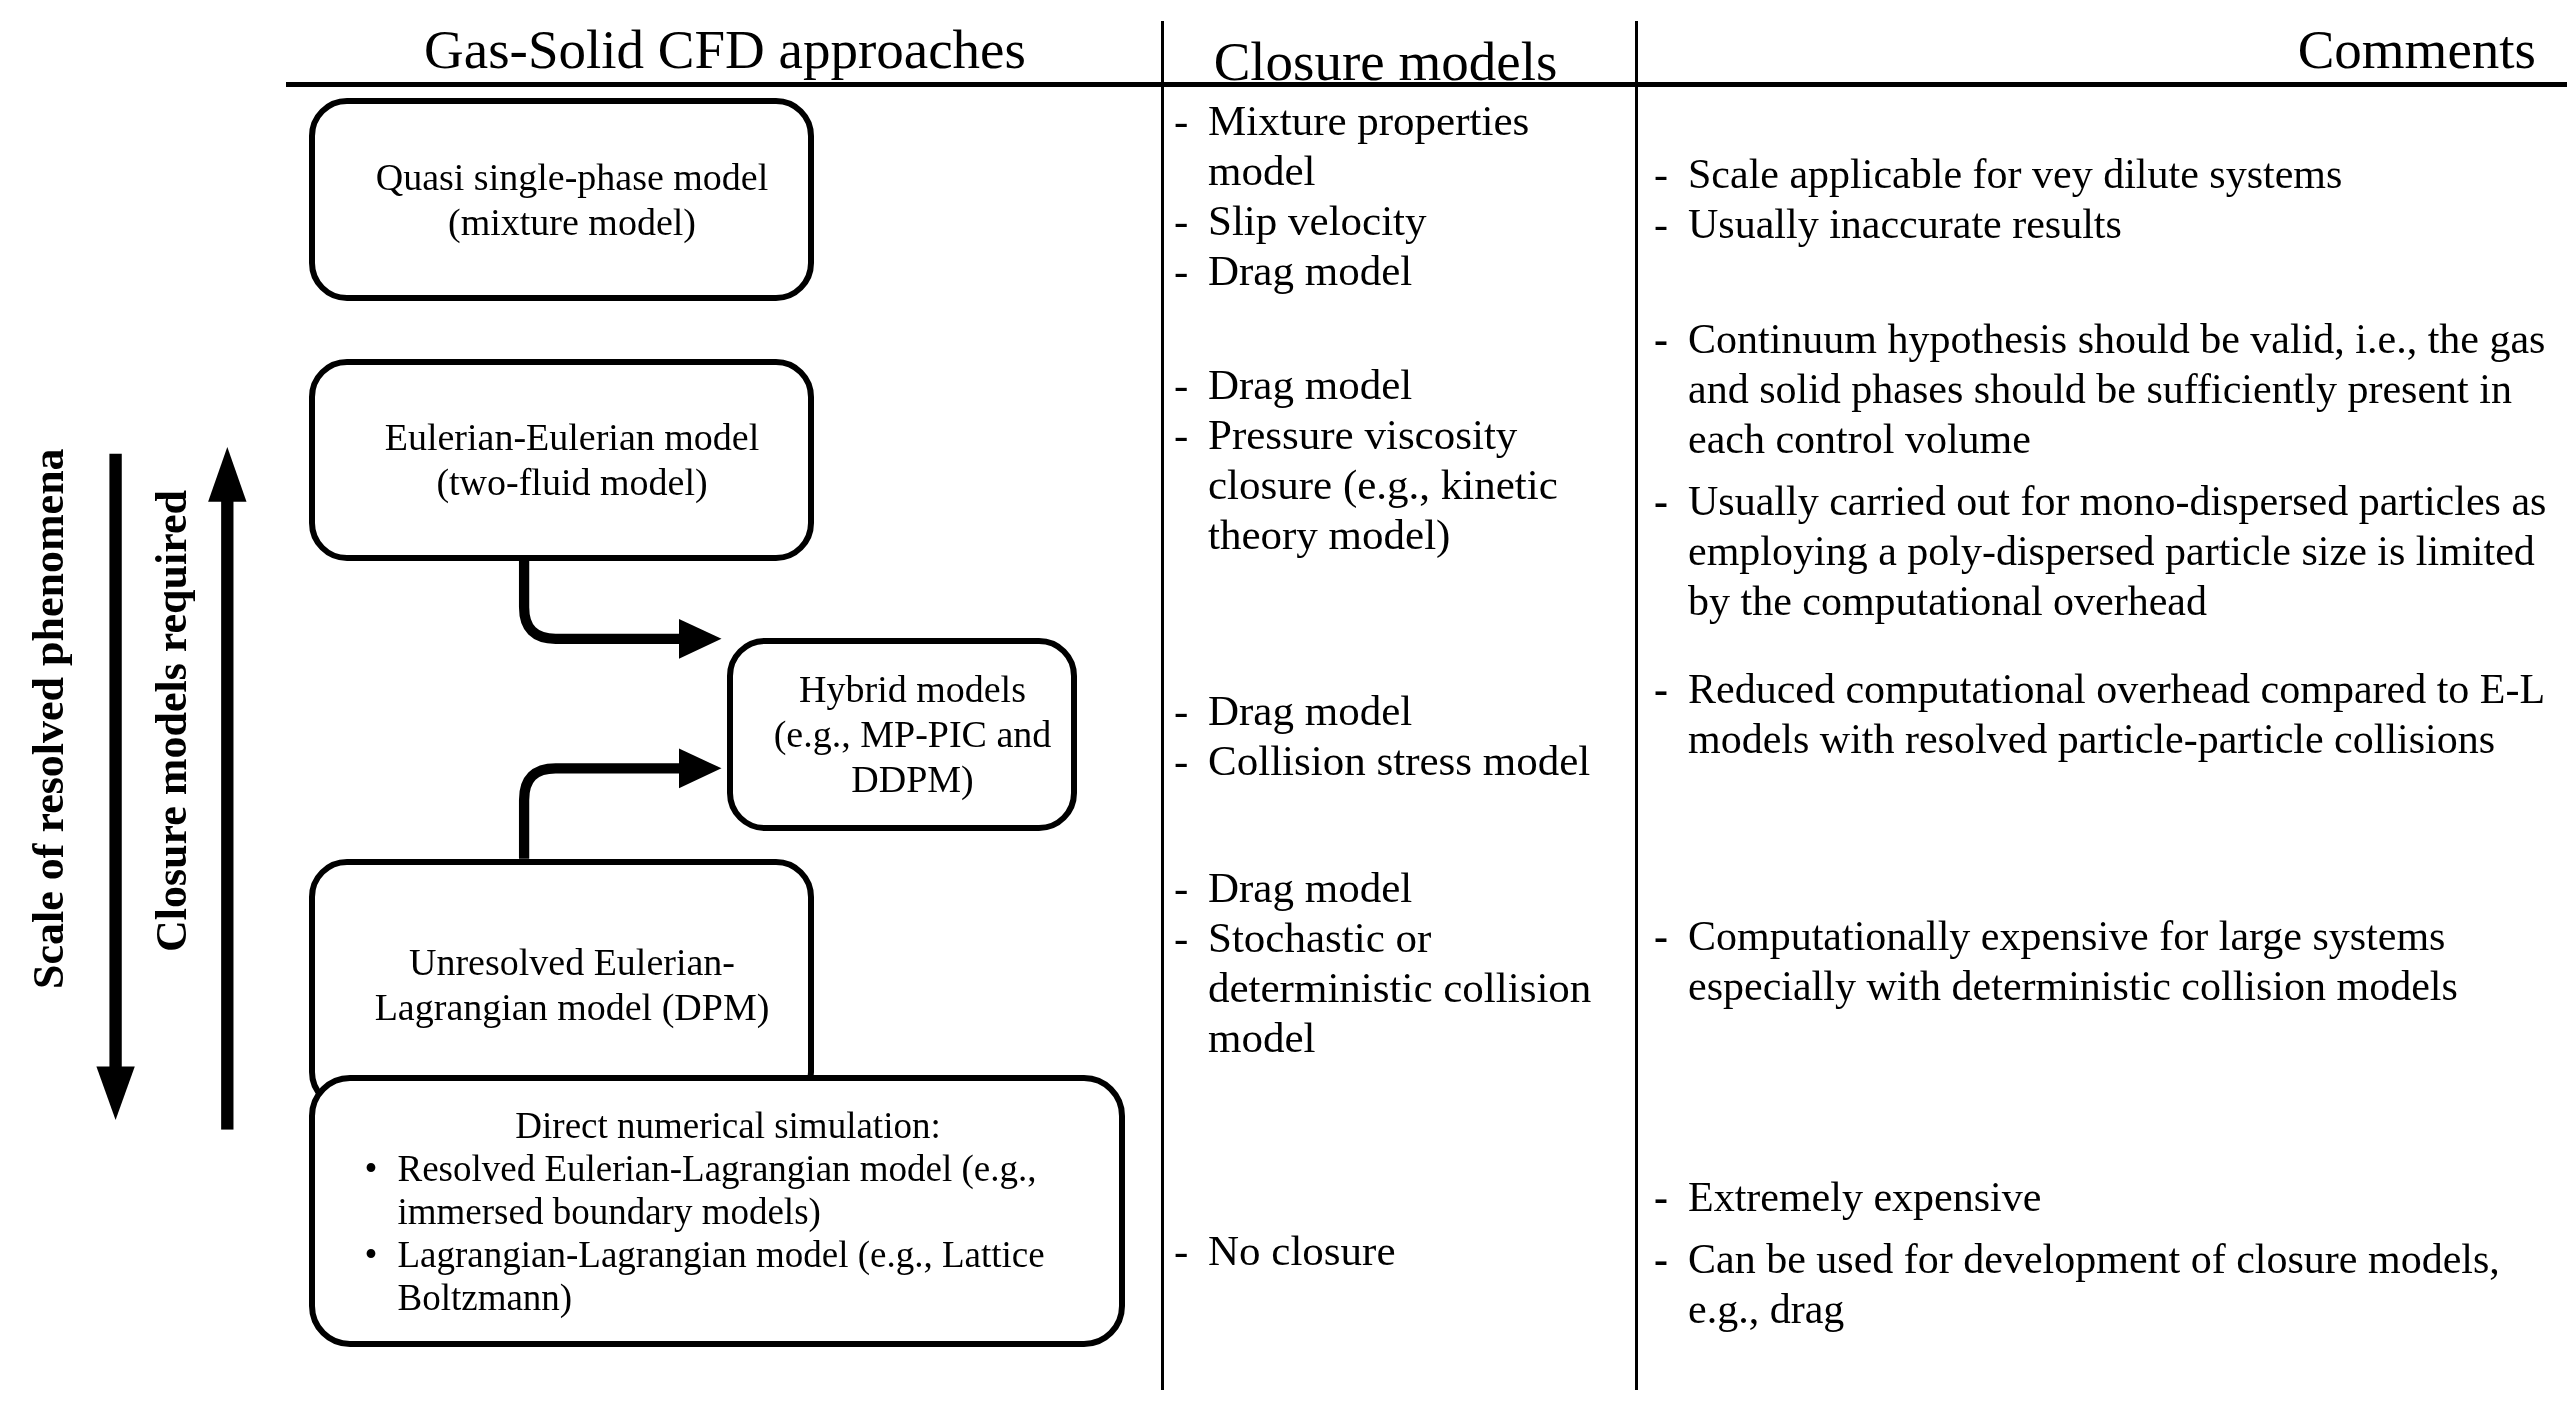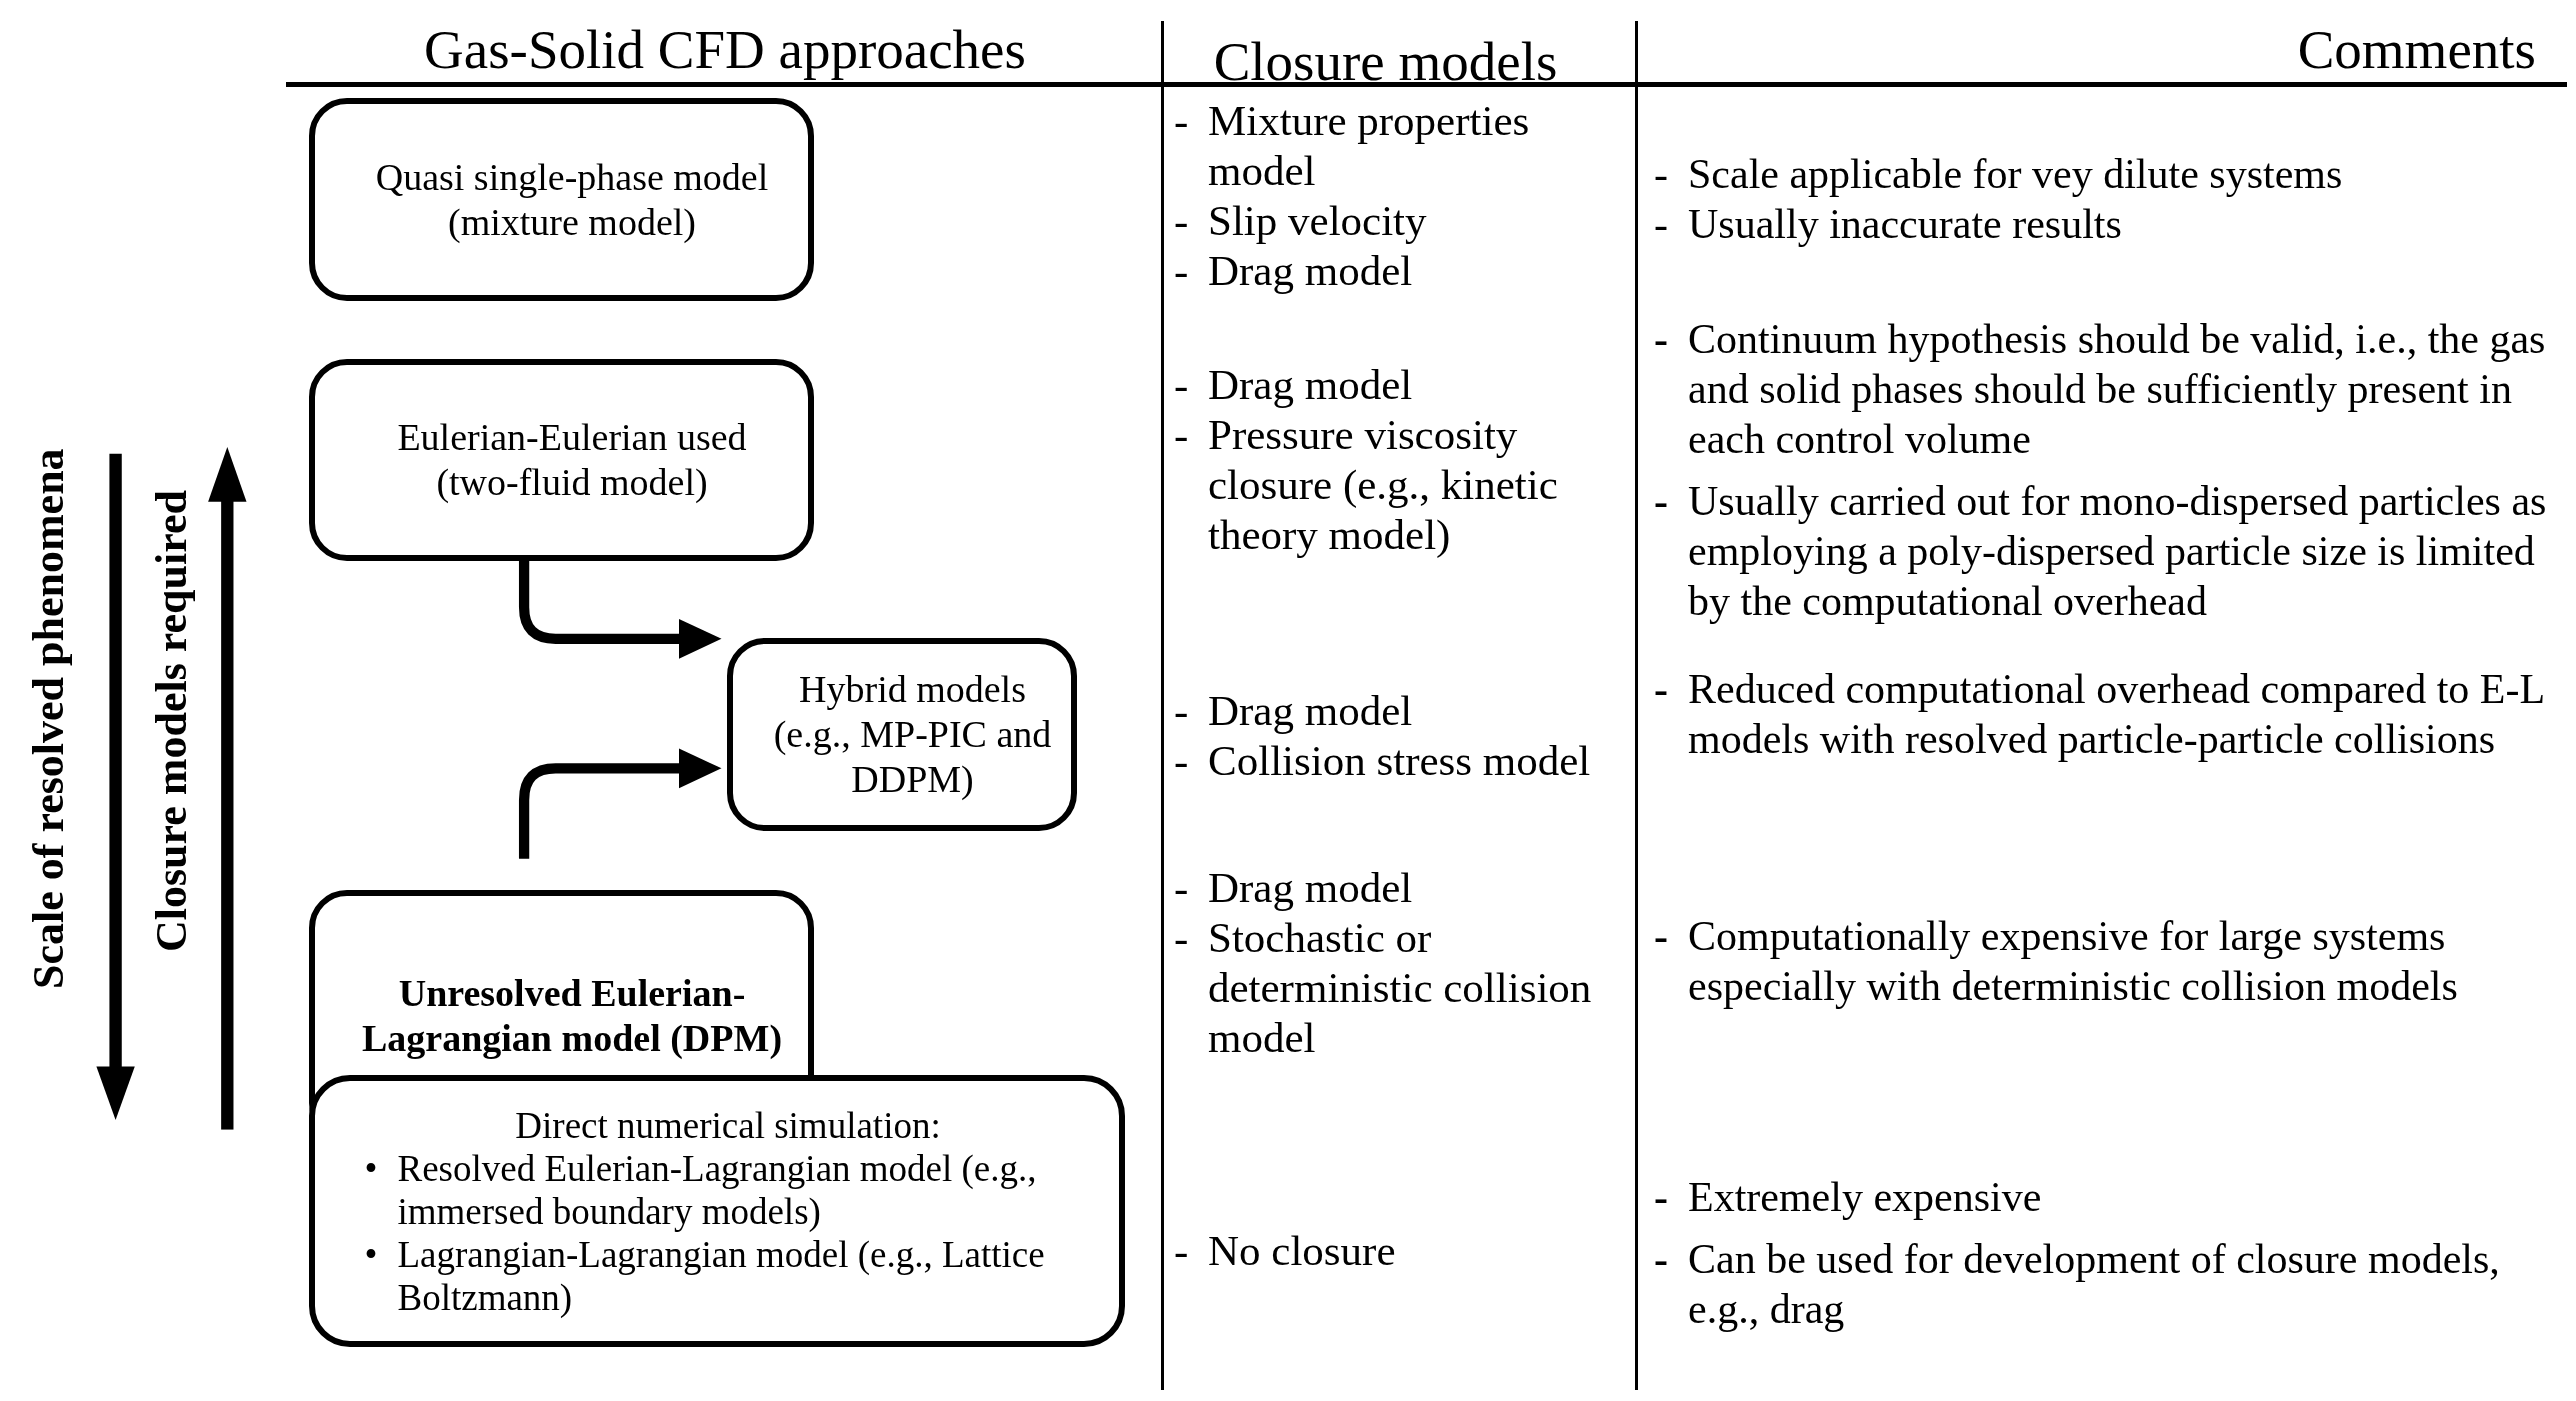--- a/index.html
+++ b/index.html
@@ -30,21 +30,21 @@
   
   .fbox{
     position:absolute;box-sizing:border-box;background:#fff;
     border:6.2px solid #000;border-radius:38px;
     display:flex;flex-direction:column;align-items:center;justify-content:center;
     text-align:center;font-size:38px;line-height:45px;padding-left:21px;
   }
   .box-quasi{left:309px;top:98px;width:505px;height:203px;}
   .box-eulerian{left:309px;top:359px;width:505px;height:202px;}
   .box-hybrid{left:727px;top:638px;width:350px;height:193px;}
-  .box-unresolved{left:309px;top:890px;width:505px;height:251px;font-weight:bold;}
+  .box-unresolved{left:309px;top:859px;width:505px;height:251px;}
   .box-dns{
     left:309px;top:1075px;width:816px;height:272px;border-radius:41px;
     align-items:center;justify-content:center;text-align:left;
     font-size:37px;line-height:43px;padding:6.9px 18px 6.9px 40px;
   }
   .dns-bullet{display:flex;}
   .dns-bullet .b{flex:none;width:33px;}
   .dns-bullet .txt{max-width:694px;}
   
   .group{position:absolute;}
@@ -98,21 +98,21 @@
       <polygon points="990,1092 1052,1121 990,1150" fill="#000"></polygon>
     </g>
   </svg>
 
   <div class="fbox box-quasi">
     <div>Quasi single-phase model</div>
     <div>(mixture model)</div>
   </div>
 
   <div class="fbox box-eulerian">
-    <div>Eulerian-Eulerian used</div>
+    <div>Eulerian-Eulerian model</div>
     <div>(two-fluid model)</div>
   </div>
 
   <div class="fbox box-hybrid">
     <div>Hybrid models</div>
     <div>(e.g., MP-PIC and</div>
     <div>DDPM)</div>
   </div>
 
   <div class="fbox box-unresolved">

